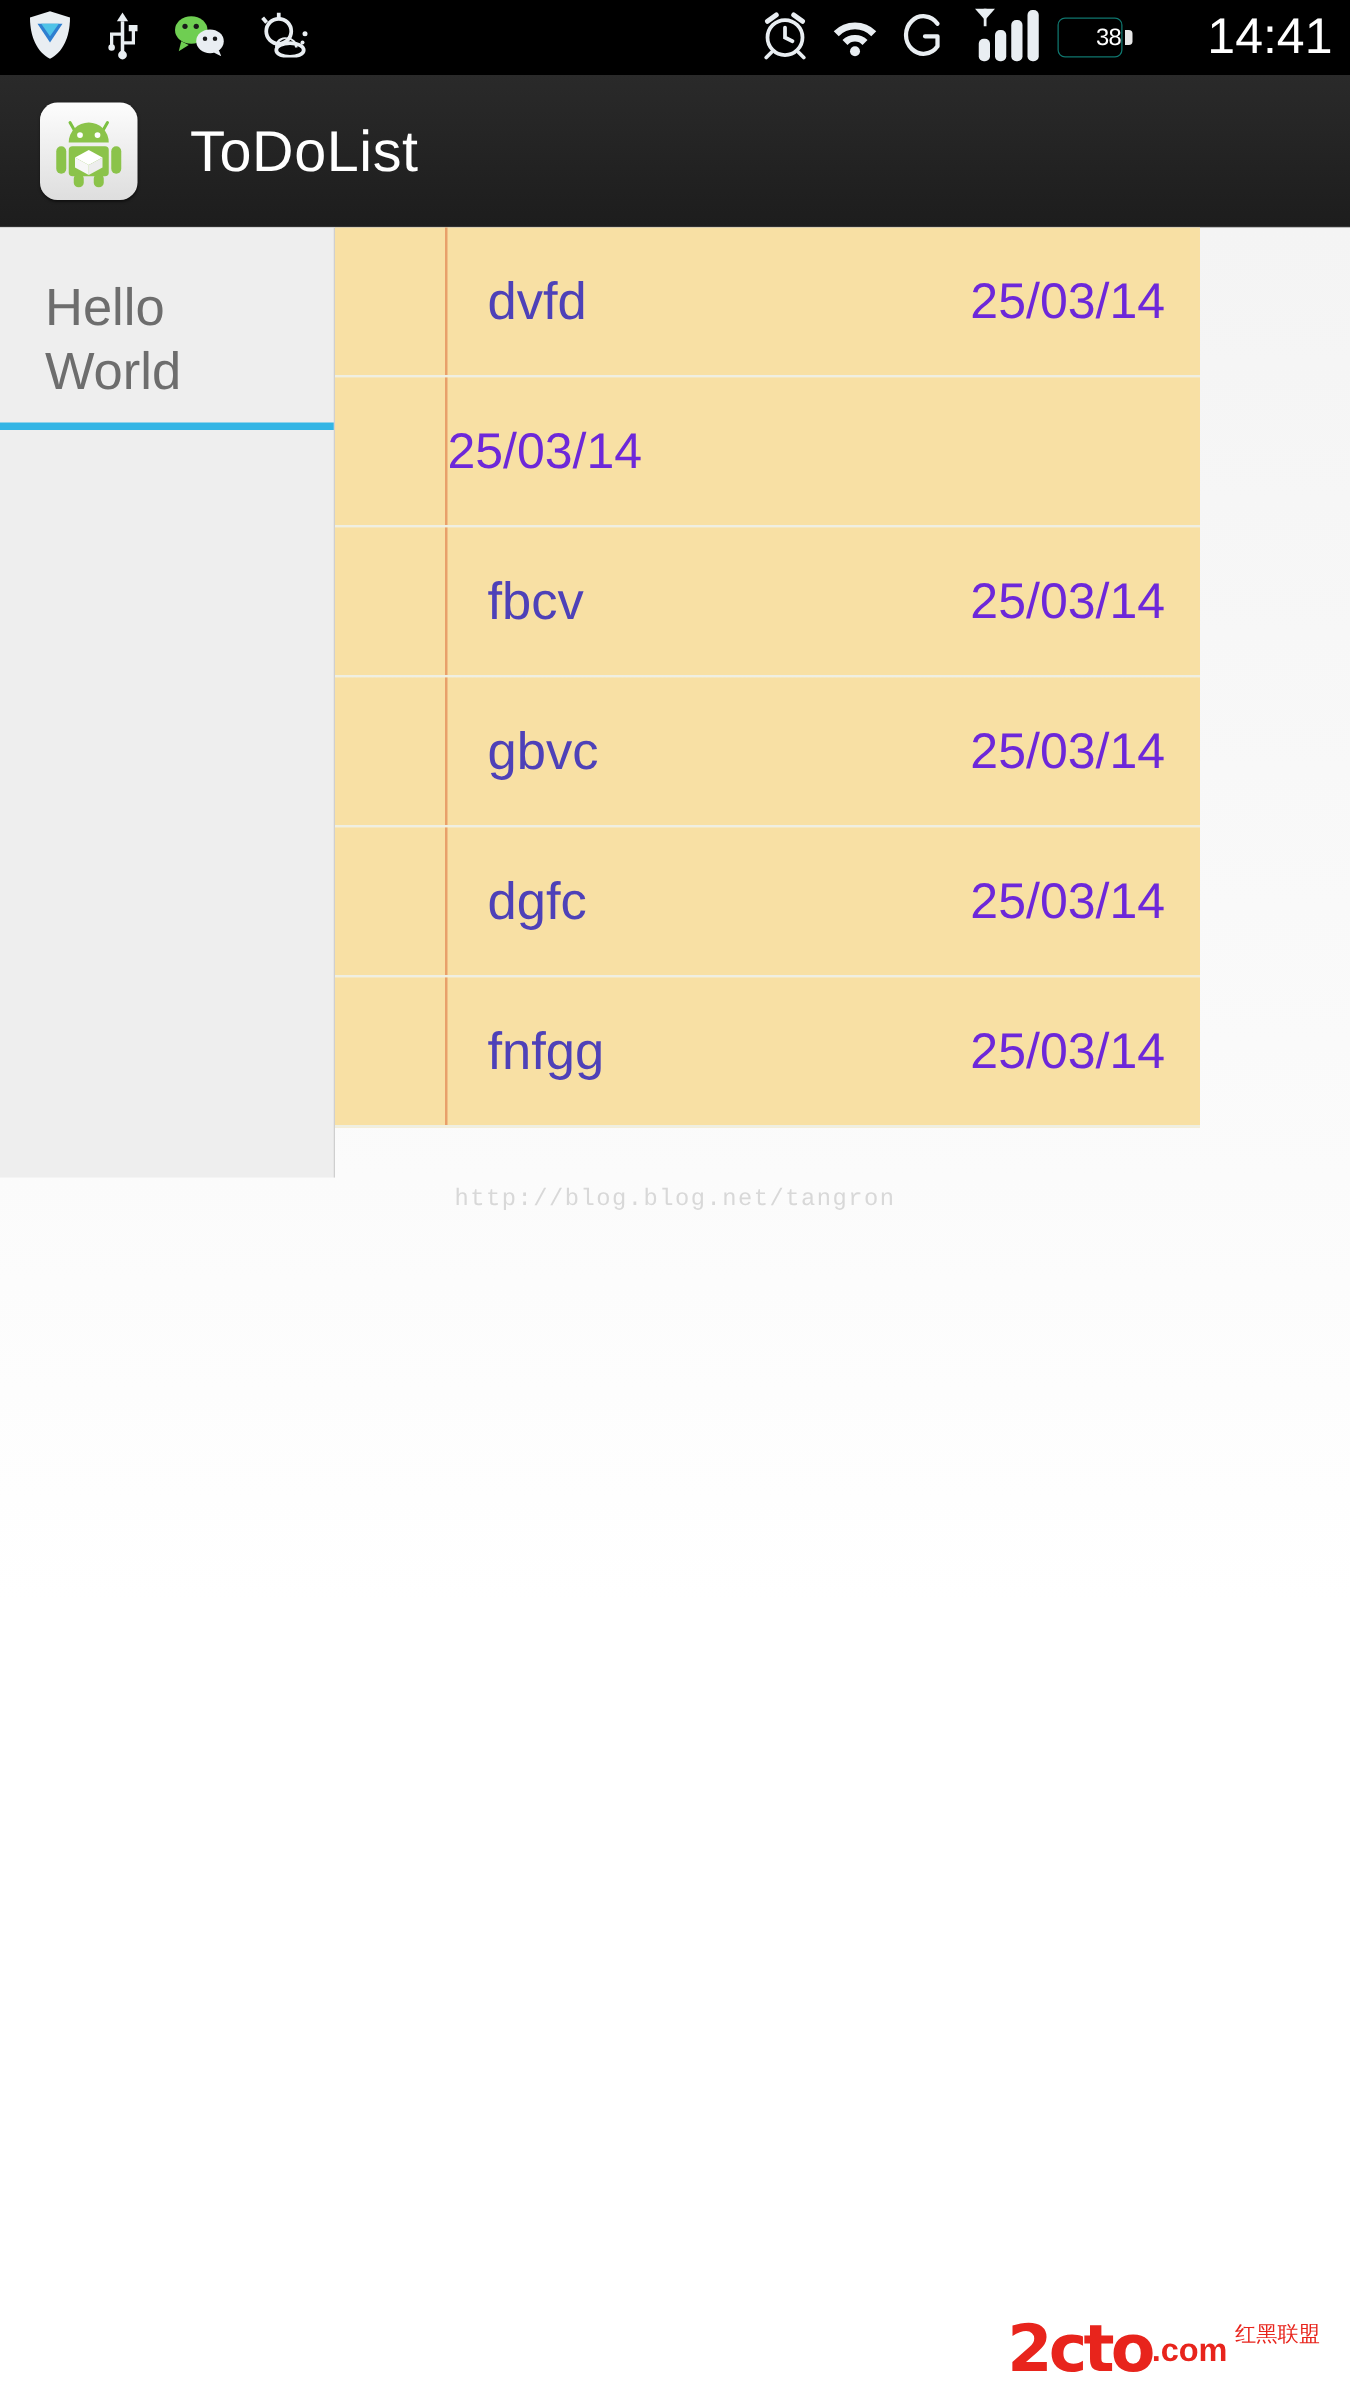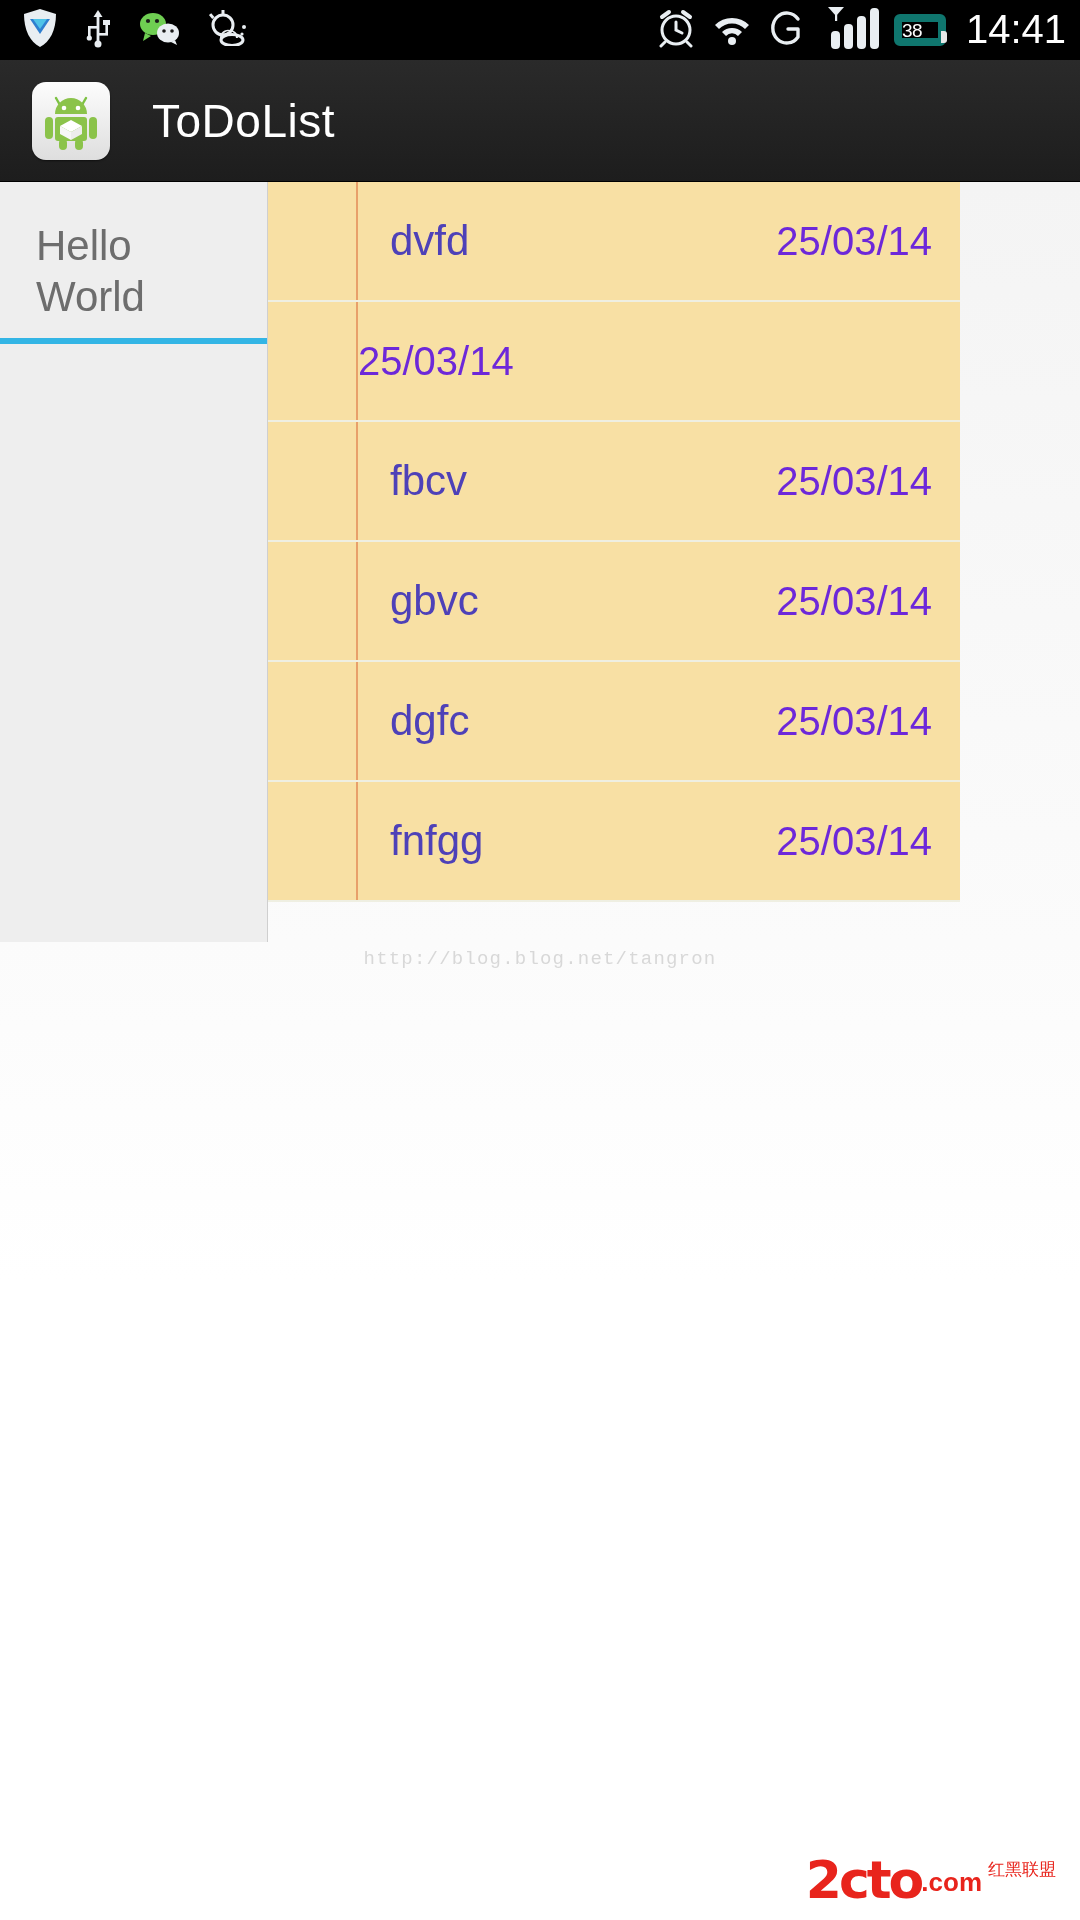--- a/index.html
+++ b/index.html
@@ -38,26 +38,26 @@
     display: flex;
     align-items: center;
     gap: 14px;
   }
   .sb-icon { display: block; }
 
   .battery {
     position: relative;
     width: 52px;
     height: 32px;
-    border: 8px solid #0f766e;
+    border: 1px solid #0f766e;
     border-radius: 6px;
     box-sizing: border-box;
     display: flex;
     align-items: center;
-    justify-content: flex-start;
+    justify-content: flex-end;
     margin-right: 6px;
   }
   .battery::after {
     content: "";
     position: absolute;
     right: -9px;
     top: 9px;
     width: 6px;
     height: 12px;
     background: #e8e8e8;
@@ -70,20 +70,21 @@
     letter-spacing: -0.5px;
     line-height: 1;
   }
   .clock {
     font-size: 40px;
     color: #ffffff;
     font-family: "Liberation Sans", sans-serif;
     letter-spacing: 0px;
     line-height: 1;
     padding-bottom: 3px;
+    margin-left: 48px;
   }
 
   
   .actionbar {
     position: absolute;
     top: 60px; left: 0;
     width: 1080px;
     height: 122px;
     background: #222222;
     background: linear-gradient(#2a2a2a, #1d1d1d);
@@ -199,21 +200,21 @@
     font-family: "Liberation Mono", monospace;
     letter-spacing: 1.2px;
   }
 
   
   .brand {
     position: absolute;
     right: 24px;
     bottom: 16px;
     display: flex;
-    align-items: flex-end;
+    align-items: center;
     gap: 6px;
   }
   .brand-main {
     color: #e8241c;
     font-size: 52px;
     font-weight: bold;
     letter-spacing: -3px;
     line-height: 0.9;
     font-family: "DejaVu Sans", sans-serif;
   }

